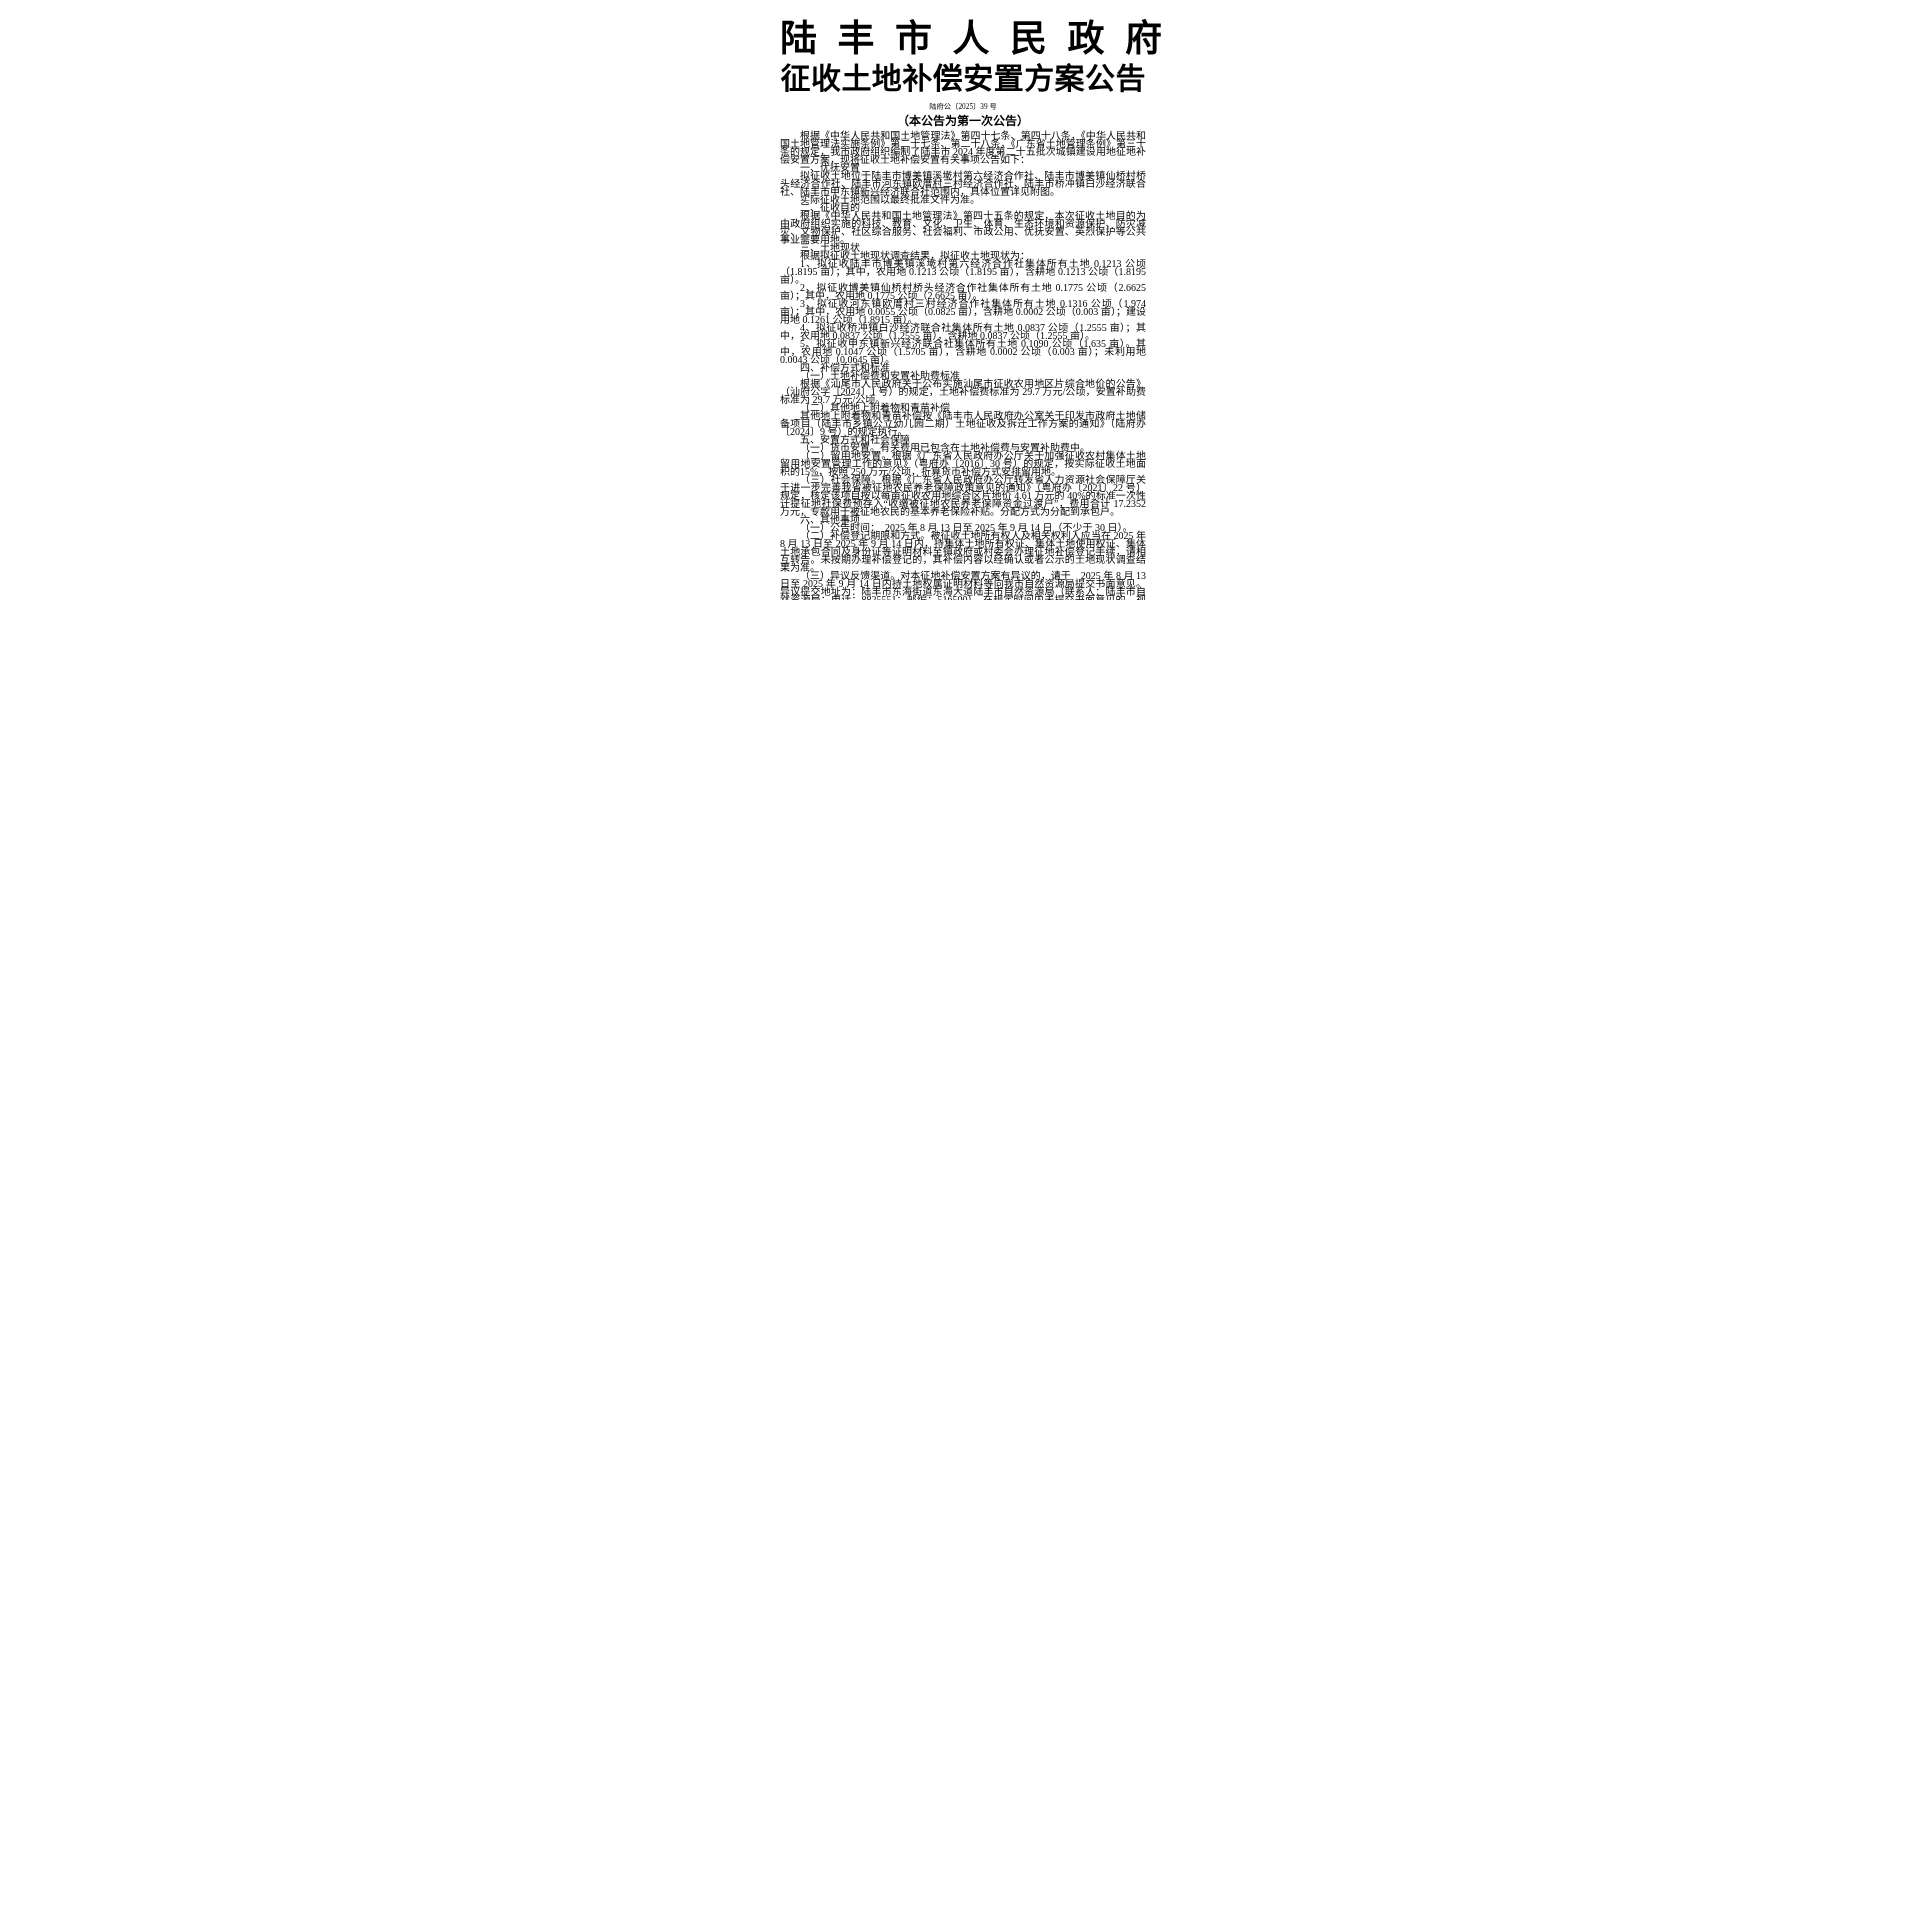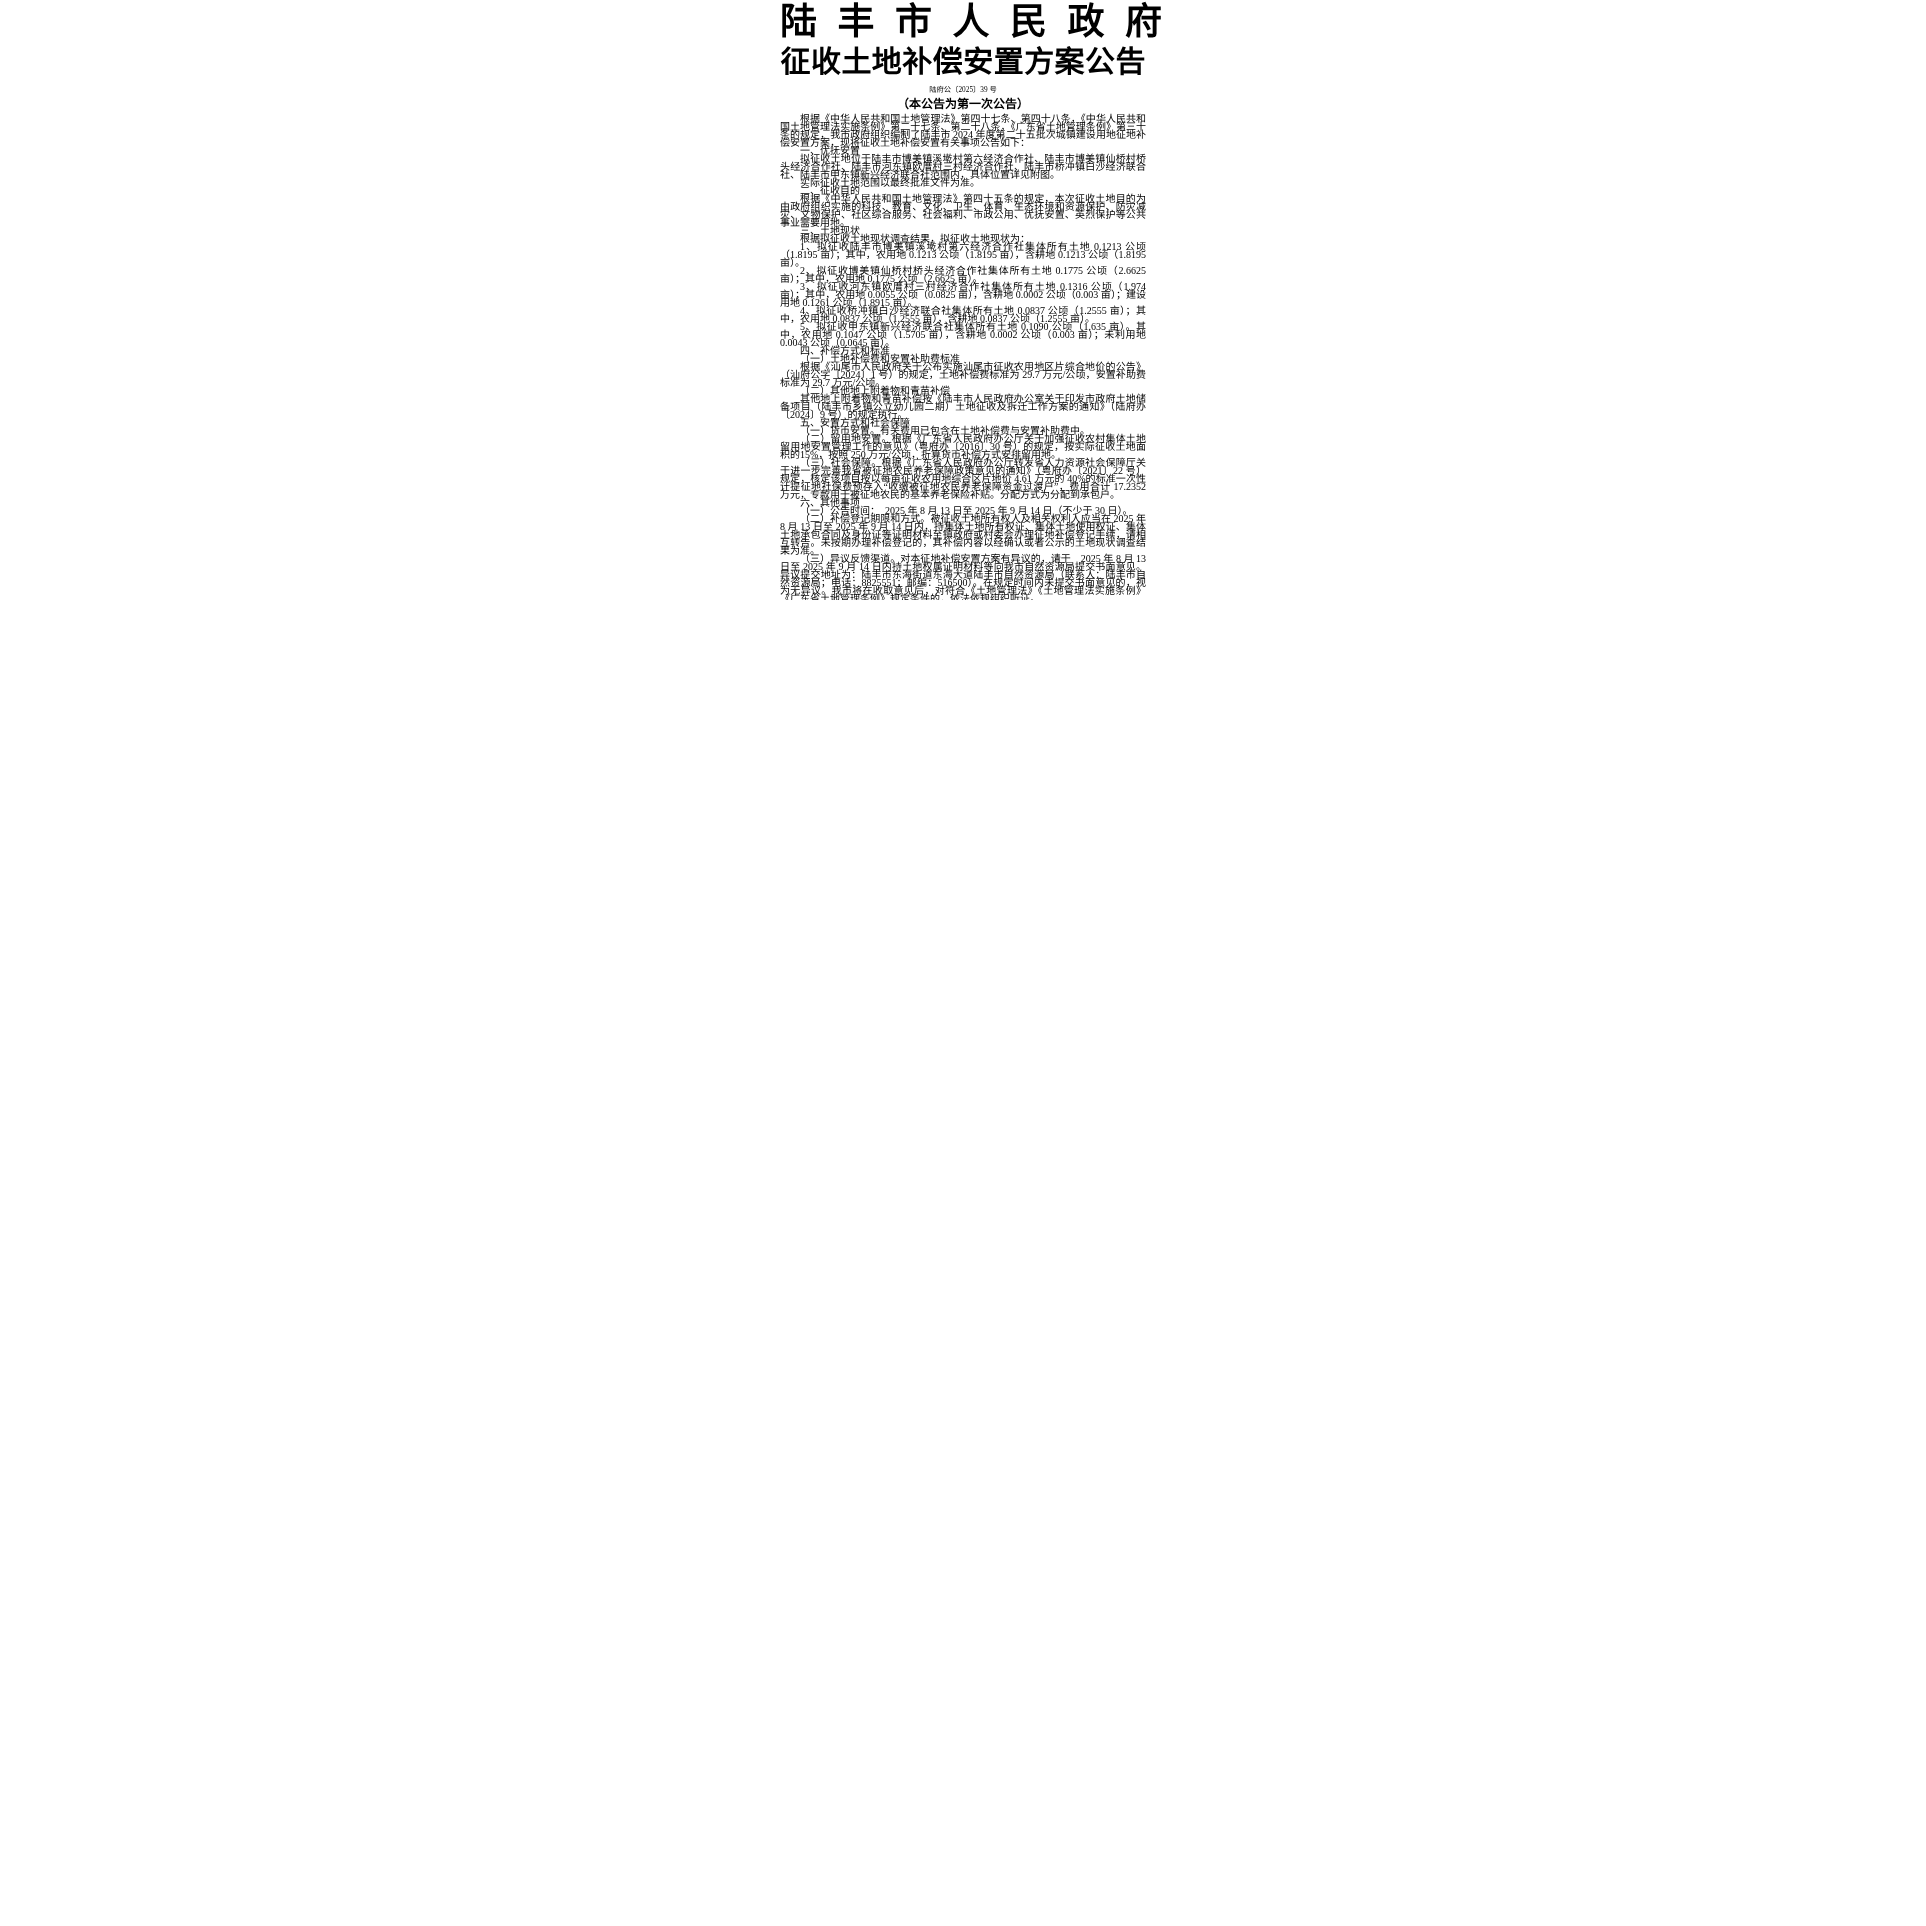--- a/index.html
+++ b/index.html
@@ -1,19 +1,19 @@
 <!DOCTYPE html>
 <html lang="zh-CN" style="font-size:6.2px"><head>
 <meta charset="utf-8">
 <style>
   html,body{margin:0;padding:0;background:#ffffff;}
   body{font-family:"Liberation Serif","DejaVu Serif",serif;color:#000;}
   .page{
     width:424px;height:600px;margin:0 auto;background:#fff;
-    padding:2px 29px 0;box-sizing:border-box;overflow:hidden;
+    padding:19px 29px 0;box-sizing:border-box;overflow:hidden;
   }
   .title-main{
     font-weight:900;font-size:37px;line-height:1.08;
     width:382px;margin:0 auto;white-space:nowrap;
     text-align:justify;text-align-last:justify;text-justify:inter-character;
   }
   .title-sub{
     font-weight:900;font-size:30px;line-height:1.12;
     width:365px;margin:3px auto 0;white-space:nowrap;
     text-align:justify;text-align-last:justify;text-justify:inter-character;

